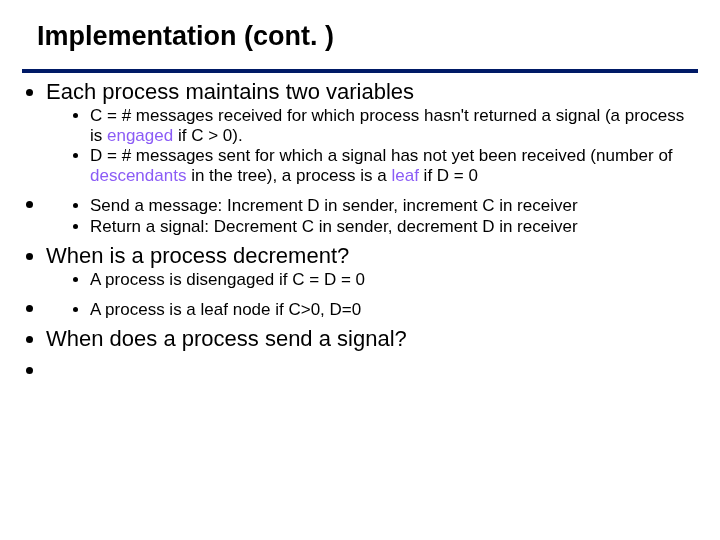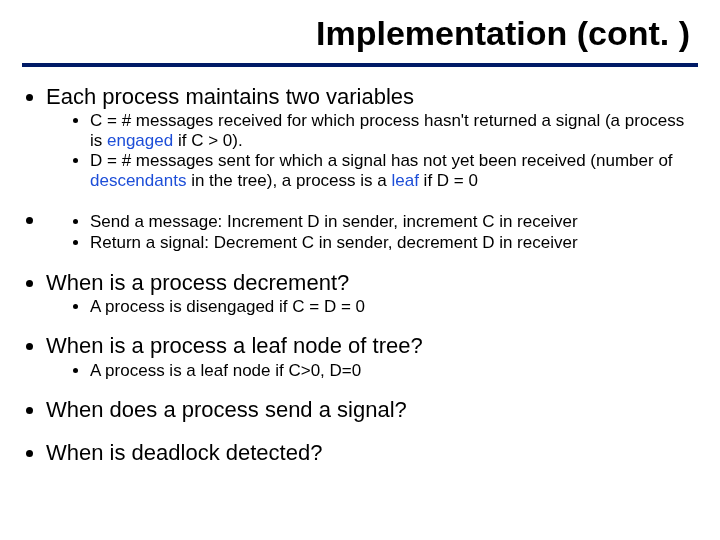--- a/index.html
+++ b/index.html
@@ -12,52 +12,52 @@
     color: #000;
     overflow: hidden;
   }
   .slide {
     box-sizing: border-box;
     width: 720px;
     height: 540px;
     padding: 6px 22px 10px 22px;
   }
   .title {
-    font-size: 34px;
+    font-size: 27px;
     font-weight: bold;
-    text-align: right;
-    margin: 8px;
+    text-align: left;
+    margin: 15px;
     padding-bottom: 2px;
   }
   .rule {
     border: none;
     border-top: 4px solid #001a66;
     margin: 2px 0 3px 0;
   }
   ul.l1 {
     margin: 0;
     padding-left: 24px;
     list-style: disc;
   }
   ul.l1 > li {
     font-size: 22px;
     line-height: 1.15;
-    margin: 17px 0 1px 0;
+    margin: 6px 0 1px 0;
   }
   ul.l2 {
     margin: 2px 0 2px 0;
     padding-left: 44px;
     list-style: disc;
   }
   ul.l2 > li {
     font-size: 17px;
     line-height: 1.15;
     margin: 1px 0;
   }
-  .red { color: #1d4ed8; }
+  .red { color: #8b5cf6; }
 </style>
 </head>
 <body>
 
 <div class="slide">
   <h1 class="title">Implementation (cont. )</h1>
   <hr class="rule">
 
   <ul class="l1">
 
@@ -81,28 +81,26 @@
     </li>
 
     <li>
       <span>When is a process decrement?</span>
       <ul class="l2">
         <li>A process is disengaged if C = D = 0</li>
       </ul>
     </li>
 
     <li>
-      <span>When is a process a leaf node of tree?</span>
       <ul class="l2">
         <li>A process is a leaf node if C&gt;0, D=0</li>
       </ul>
     </li>
 
     <li>
       <span>When does a process send a signal?</span>
     </li>
 
     <li>
-      <span>When is deadlock detected?</span>
     </li>
 
   </ul>
 </div>
 
 </body></html>

